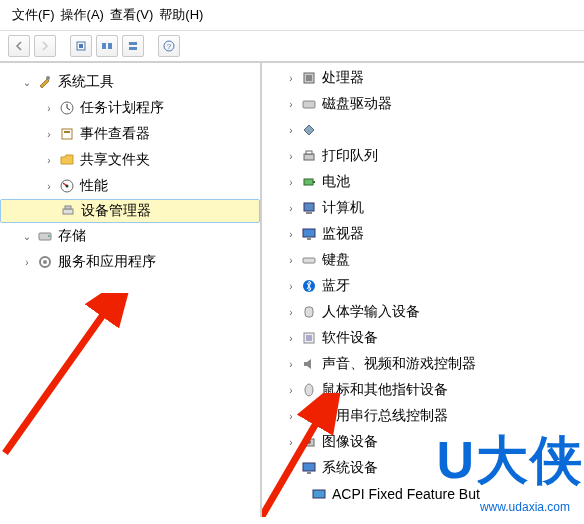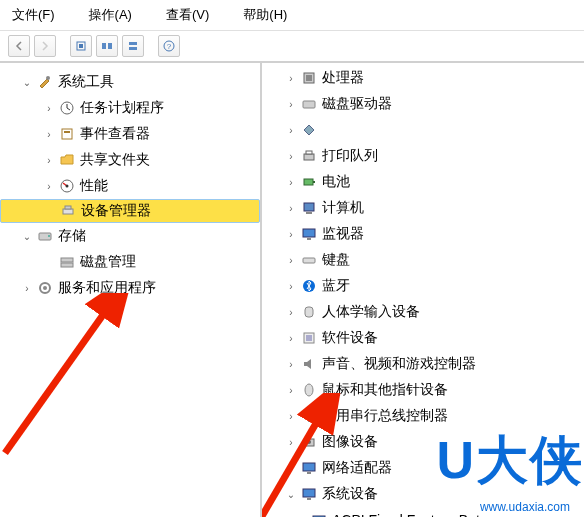--- a/index.html
+++ b/index.html
@@ -1,27 +1,27 @@
 <!DOCTYPE html>
 <html><head>
 <meta charset="utf-8">
 <style>
 * { margin: 0; padding: 0; box-sizing: border-box; font-family: "Microsoft YaHei", sans-serif; }
 body { background: #fff; width: 584px; height: 524px; overflow: hidden; position: relative; }
-.menubar { display: flex; gap: 34px; padding: 6px 12px; font-size: 13px; border-bottom: 1px solid #e0e0e0; }
+.menubar { display: flex; gap: 6px; padding: 6px 12px; font-size: 13px; border-bottom: 1px solid #e0e0e0; }
 .menubar span { cursor: default; }
 .toolbar { display: flex; gap: 4px; padding: 4px 8px; border-bottom: 2px solid #d0d0d0; align-items: center; }
 .tbtn { width: 22px; height: 22px; border: 1px solid #c8c8c8; border-radius: 2px; display: flex; align-items: center; justify-content: center; background: linear-gradient(#fdfdfd,#f0f0f0); }
 .content { display: flex; height: calc(100% - 70px); }
 .pane-left { width: 262px; border-right: 2px solid #d0d0d0; padding-top: 6px; overflow: hidden; position: relative; }
 .pane-right { flex: 1; padding-top: 2px; overflow: hidden; position: relative; }
 .tree-row { display: flex; align-items: center; height: 26px; font-size: 14px; white-space: nowrap; cursor: default; }
 .exp { width: 14px; height: 14px; display: flex; align-items: center; justify-content: center; font-size: 10px; color: #666; margin-right: 2px; }
 .ico { width: 18px; height: 18px; margin-right: 4px; display: flex; align-items: center; justify-content: center; }
-.sel { background: #fde047; border: 1px solid #99c9ef; border-radius: 2px; height: 24px; }
+.sel { background: #fef9c3; border: 1px solid #99c9ef; border-radius: 2px; height: 24px; }
 .indent-0 { padding-left: 6px; }
 .indent-1 { padding-left: 20px; }
 .indent-2 { padding-left: 42px; }
 .annot-arrow { position: absolute; pointer-events: none; }
 .watermark { position: absolute; right: 0; bottom: 28px; font-size: 52px; font-weight: 900; color: #0a6bd8; letter-spacing: 2px; font-family: Arial, sans-serif; }
 .watermark-url { position: absolute; right: 14px; bottom: 10px; font-size: 12px; color: #0a6bd8; font-family: Arial, sans-serif; }
 </style>
 </head>
 <body>
 
@@ -136,30 +136,20 @@
     <div class="tree-row indent-1">
       <span class="exp">⌄</span>
       <span class="ico">
           <svg width="16" height="16">
             <rect x="2" y="5" width="12" height="7" rx="1" fill="#d0d0d0" stroke="#888"></rect>
             <circle cx="12" cy="8" r="1" fill="#4a9"></circle>
           </svg>
         </span>
       <span>存储</span>
     </div>
-    <div class="tree-row indent-2">
-      <span class="exp" style="visibility:hidden"></span>
-      <span class="ico">
-          <svg width="16" height="16">
-            <rect x="2" y="4" width="12" height="4" fill="#ccc" stroke="#888"></rect>
-            <rect x="2" y="9" width="12" height="4" fill="#ccc" stroke="#888"></rect>
-          </svg>
-        </span>
-      <span>磁盘管理</span>
-    </div>
     <div class="tree-row indent-1">
       <span class="exp">›</span>
       <span class="ico">
           <svg width="16" height="16">
             <circle cx="8" cy="8" r="5" fill="none" stroke="#888" stroke-width="2"></circle>
             <circle cx="8" cy="8" r="2" fill="#888"></circle>
           </svg>
         </span>
       <span>服务和应用程序</span>
     </div>
@@ -311,30 +301,20 @@
         </div>
         <div class="tree-row" style="padding-left: 22px;">
           <span class="exp">›</span>
           <span class="ico">
             <svg width="16" height="16">
               <rect x="3" y="5" width="10" height="7" fill="#ccc" stroke="#666"></rect>
               <circle cx="8" cy="8" r="2" fill="#666"></circle>
             </svg>
           </span>
           <span>图像设备</span>
-        </div>
-        <div class="tree-row" style="padding-left: 22px;">
-          <span class="exp">›</span>
-          <span class="ico">
-            <svg width="16" height="16">
-              <rect x="2" y="3" width="12" height="8" fill="#4a8ad5" stroke="#336"></rect>
-              <rect x="6" y="12" width="4" height="2" fill="#888"></rect>
-            </svg>
-          </span>
-          <span>网络适配器</span>
         </div>
         <div class="tree-row" style="padding-left: 22px;">
           <span class="exp">⌄</span>
           <span class="ico">
             <svg width="16" height="16">
               <rect x="2" y="3" width="12" height="8" fill="#4a8ad5" stroke="#336"></rect>
               <rect x="6" y="12" width="4" height="2" fill="#888"></rect>
             </svg>
           </span>
           <span>系统设备</span>

